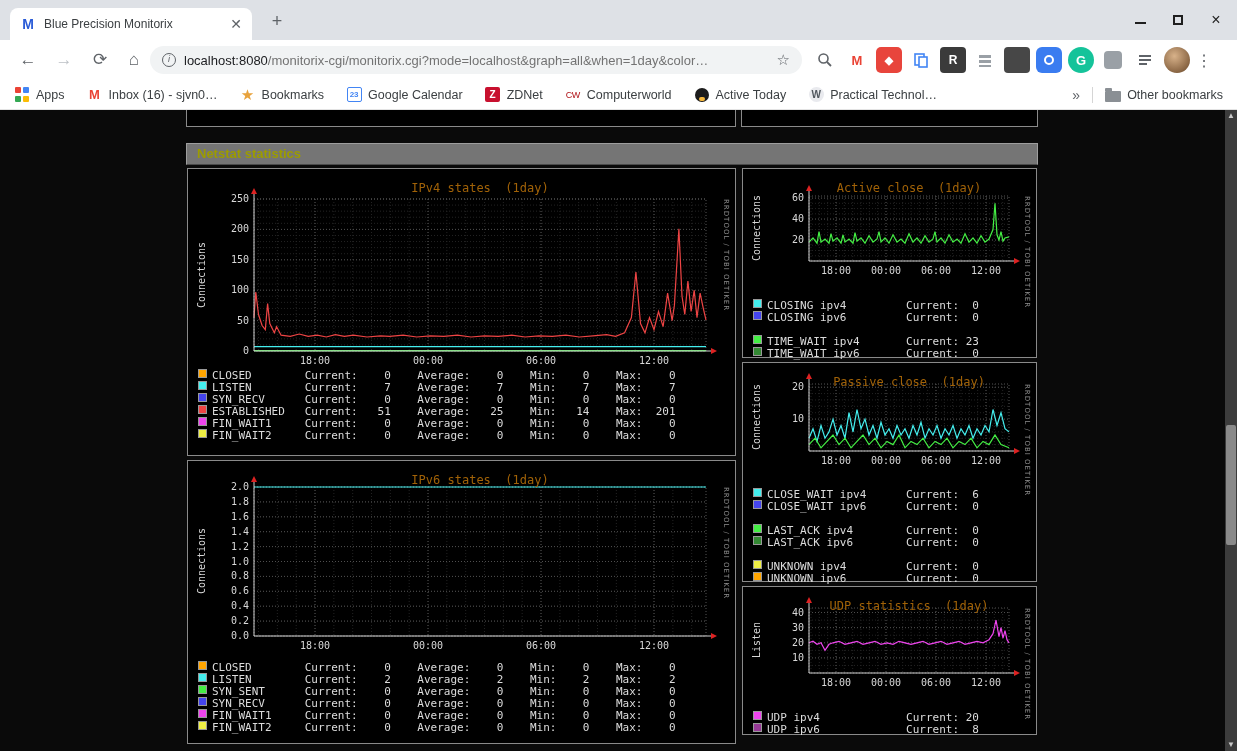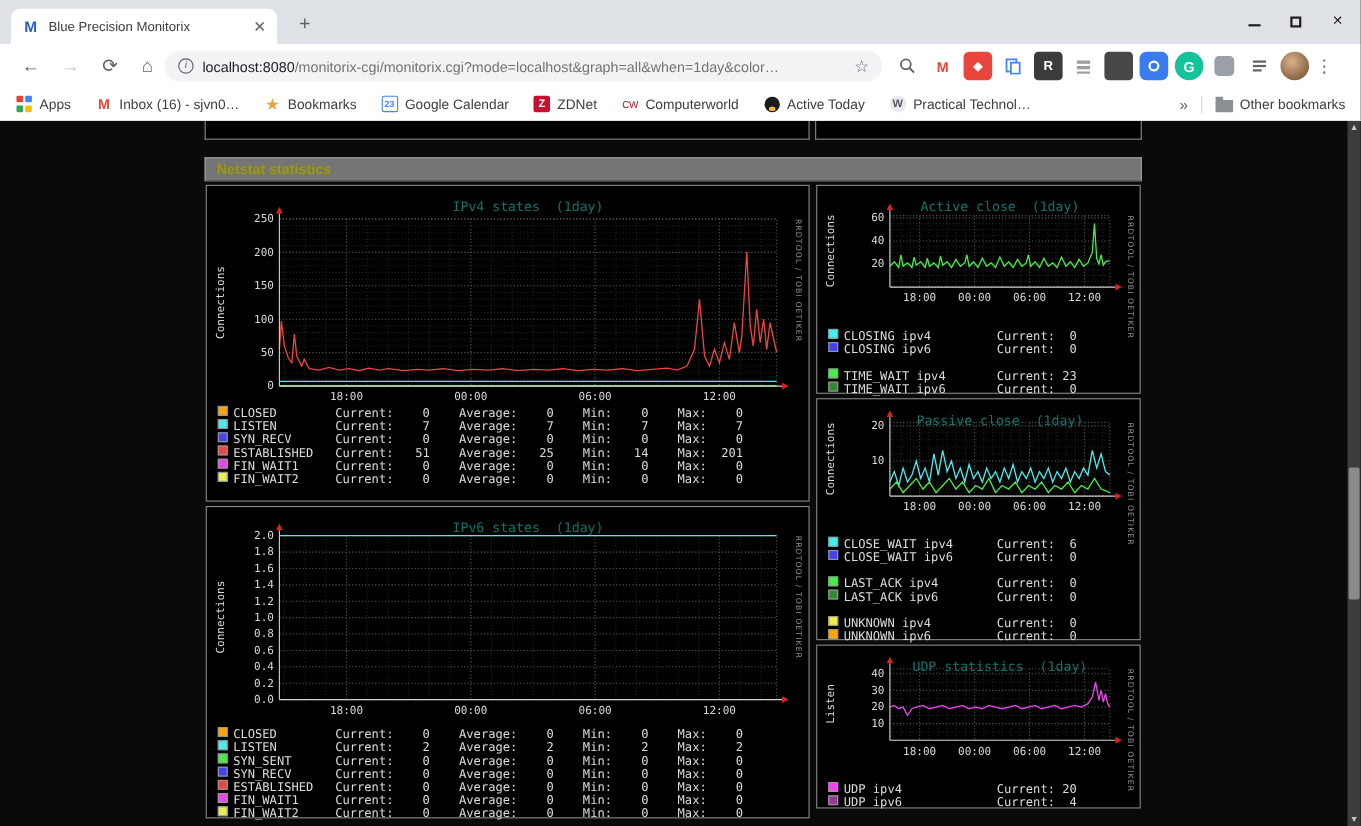--- a/index.html
+++ b/index.html
@@ -60,21 +60,21 @@
 
 
 .page{position:absolute;left:0;top:110px;width:1237px;height:641px;background:#0a0a0a}
 .content{position:absolute;left:186px;top:0;width:852px;height:641px}
 .remnant{position:absolute;border:1px solid #8a8a8a;border-top:none;background:#000}
 .remnant-left{left:0;top:0;width:550px;height:17px}
 .remnant-right{left:555px;top:0;width:297px;height:17px}
 .section-header{position:absolute;left:0;top:33px;width:852px;height:22px;background:#757575;border:1px solid #9e9e9e;border-bottom-color:#4a4a4a;color:#9c9c00;font-weight:bold;font-size:13px;line-height:20px;padding-left:10px}
 .panel{position:absolute;background:#000;border:1px solid #8a8a8a}
 .plot-svg{position:absolute;left:0;top:0;width:100%;height:100%}
-.gtitle{position:absolute;color:#0f766e;font:12px "DejaVu Sans Mono",monospace;white-space:pre;text-align:center}
+.gtitle{position:absolute;color:#a16207;font:12px "DejaVu Sans Mono",monospace;white-space:pre;text-align:center}
 .ylab{position:absolute;color:#d8d8d8;font:10px "DejaVu Sans Mono",monospace;white-space:nowrap;transform:translate(-50%,-50%) rotate(-90deg)}
 .watermark{position:absolute;right:5px;color:#8f8f8f;font-size:7px;letter-spacing:1px;writing-mode:vertical-rl;font-family:"DejaVu Sans",sans-serif}
 .legend{position:absolute;left:10px;color:#dcdcdc;font:11px "DejaVu Sans Mono",monospace}
 .lrow{height:12px;display:flex;align-items:flex-start}
 .lrow.spacer{height:12px}
 .sq{width:9px;height:9px;border:1px solid #999;margin-right:5px;flex:none}
 .ltext{white-space:pre}
 
 
 .scrollbar{position:absolute;right:0;top:0;width:12px;height:641px;background:#3c3c3c}
@@ -415,24 +415,20 @@
           </div>
           <div class="lrow">
             <span class="sq" style="background: rgb(68, 238, 68);"></span>
             <span class="ltext">SYN_SENT      Current:    0    Average:    0    Min:    0    Max:    0</span>
           </div>
           <div class="lrow">
             <span class="sq" style="background: rgb(68, 68, 238);"></span>
             <span class="ltext">SYN_RECV      Current:    0    Average:    0    Min:    0    Max:    0</span>
           </div>
           <div class="lrow">
-            <span class="sq" style="background: rgb(238, 68, 68);"></span>
-            <span class="ltext">ESTABLISHED   Current:    0    Average:    0    Min:    0    Max:    0</span>
-          </div>
-          <div class="lrow">
             <span class="sq" style="background: rgb(238, 68, 238);"></span>
             <span class="ltext">FIN_WAIT1     Current:    0    Average:    0    Min:    0    Max:    0</span>
           </div>
           <div class="lrow">
             <span class="sq" style="background: rgb(238, 238, 68);"></span>
             <span class="ltext">FIN_WAIT2     Current:    0    Average:    0    Min:    0    Max:    0</span>
           </div>
         </div>
     </div>
 
@@ -668,21 +664,21 @@
       <div class="gtitle" style="left:66px;top:12px;width:200px">UDP statistics  (1day)</div>
       <div class="ylab" style="left:13px;top:53px">Listen</div>
       <div class="watermark" style="top:21px">RRDTOOL / TOBI OETIKER</div>
       <div class="legend" style="top:124px">
           <div class="lrow">
             <span class="sq" style="background: rgb(238, 68, 238);"></span>
             <span class="ltext">UDP ipv4             Current: 20</span>
           </div>
           <div class="lrow">
             <span class="sq" style="background: rgb(150, 57, 150);"></span>
-            <span class="ltext">UDP ipv6             Current:  4</span>
+            <span class="ltext">UDP ipv6             Current:  8</span>
           </div>
         </div>
     </div>
   </div>
 
   <div class="scrollbar">
     <span class="sb-arrow" style="top:0">▲</span>
     <span class="sb-thumb" style="top:315px;height:120px"></span>
     <span class="sb-arrow" style="bottom:0">▼</span>
   </div>

